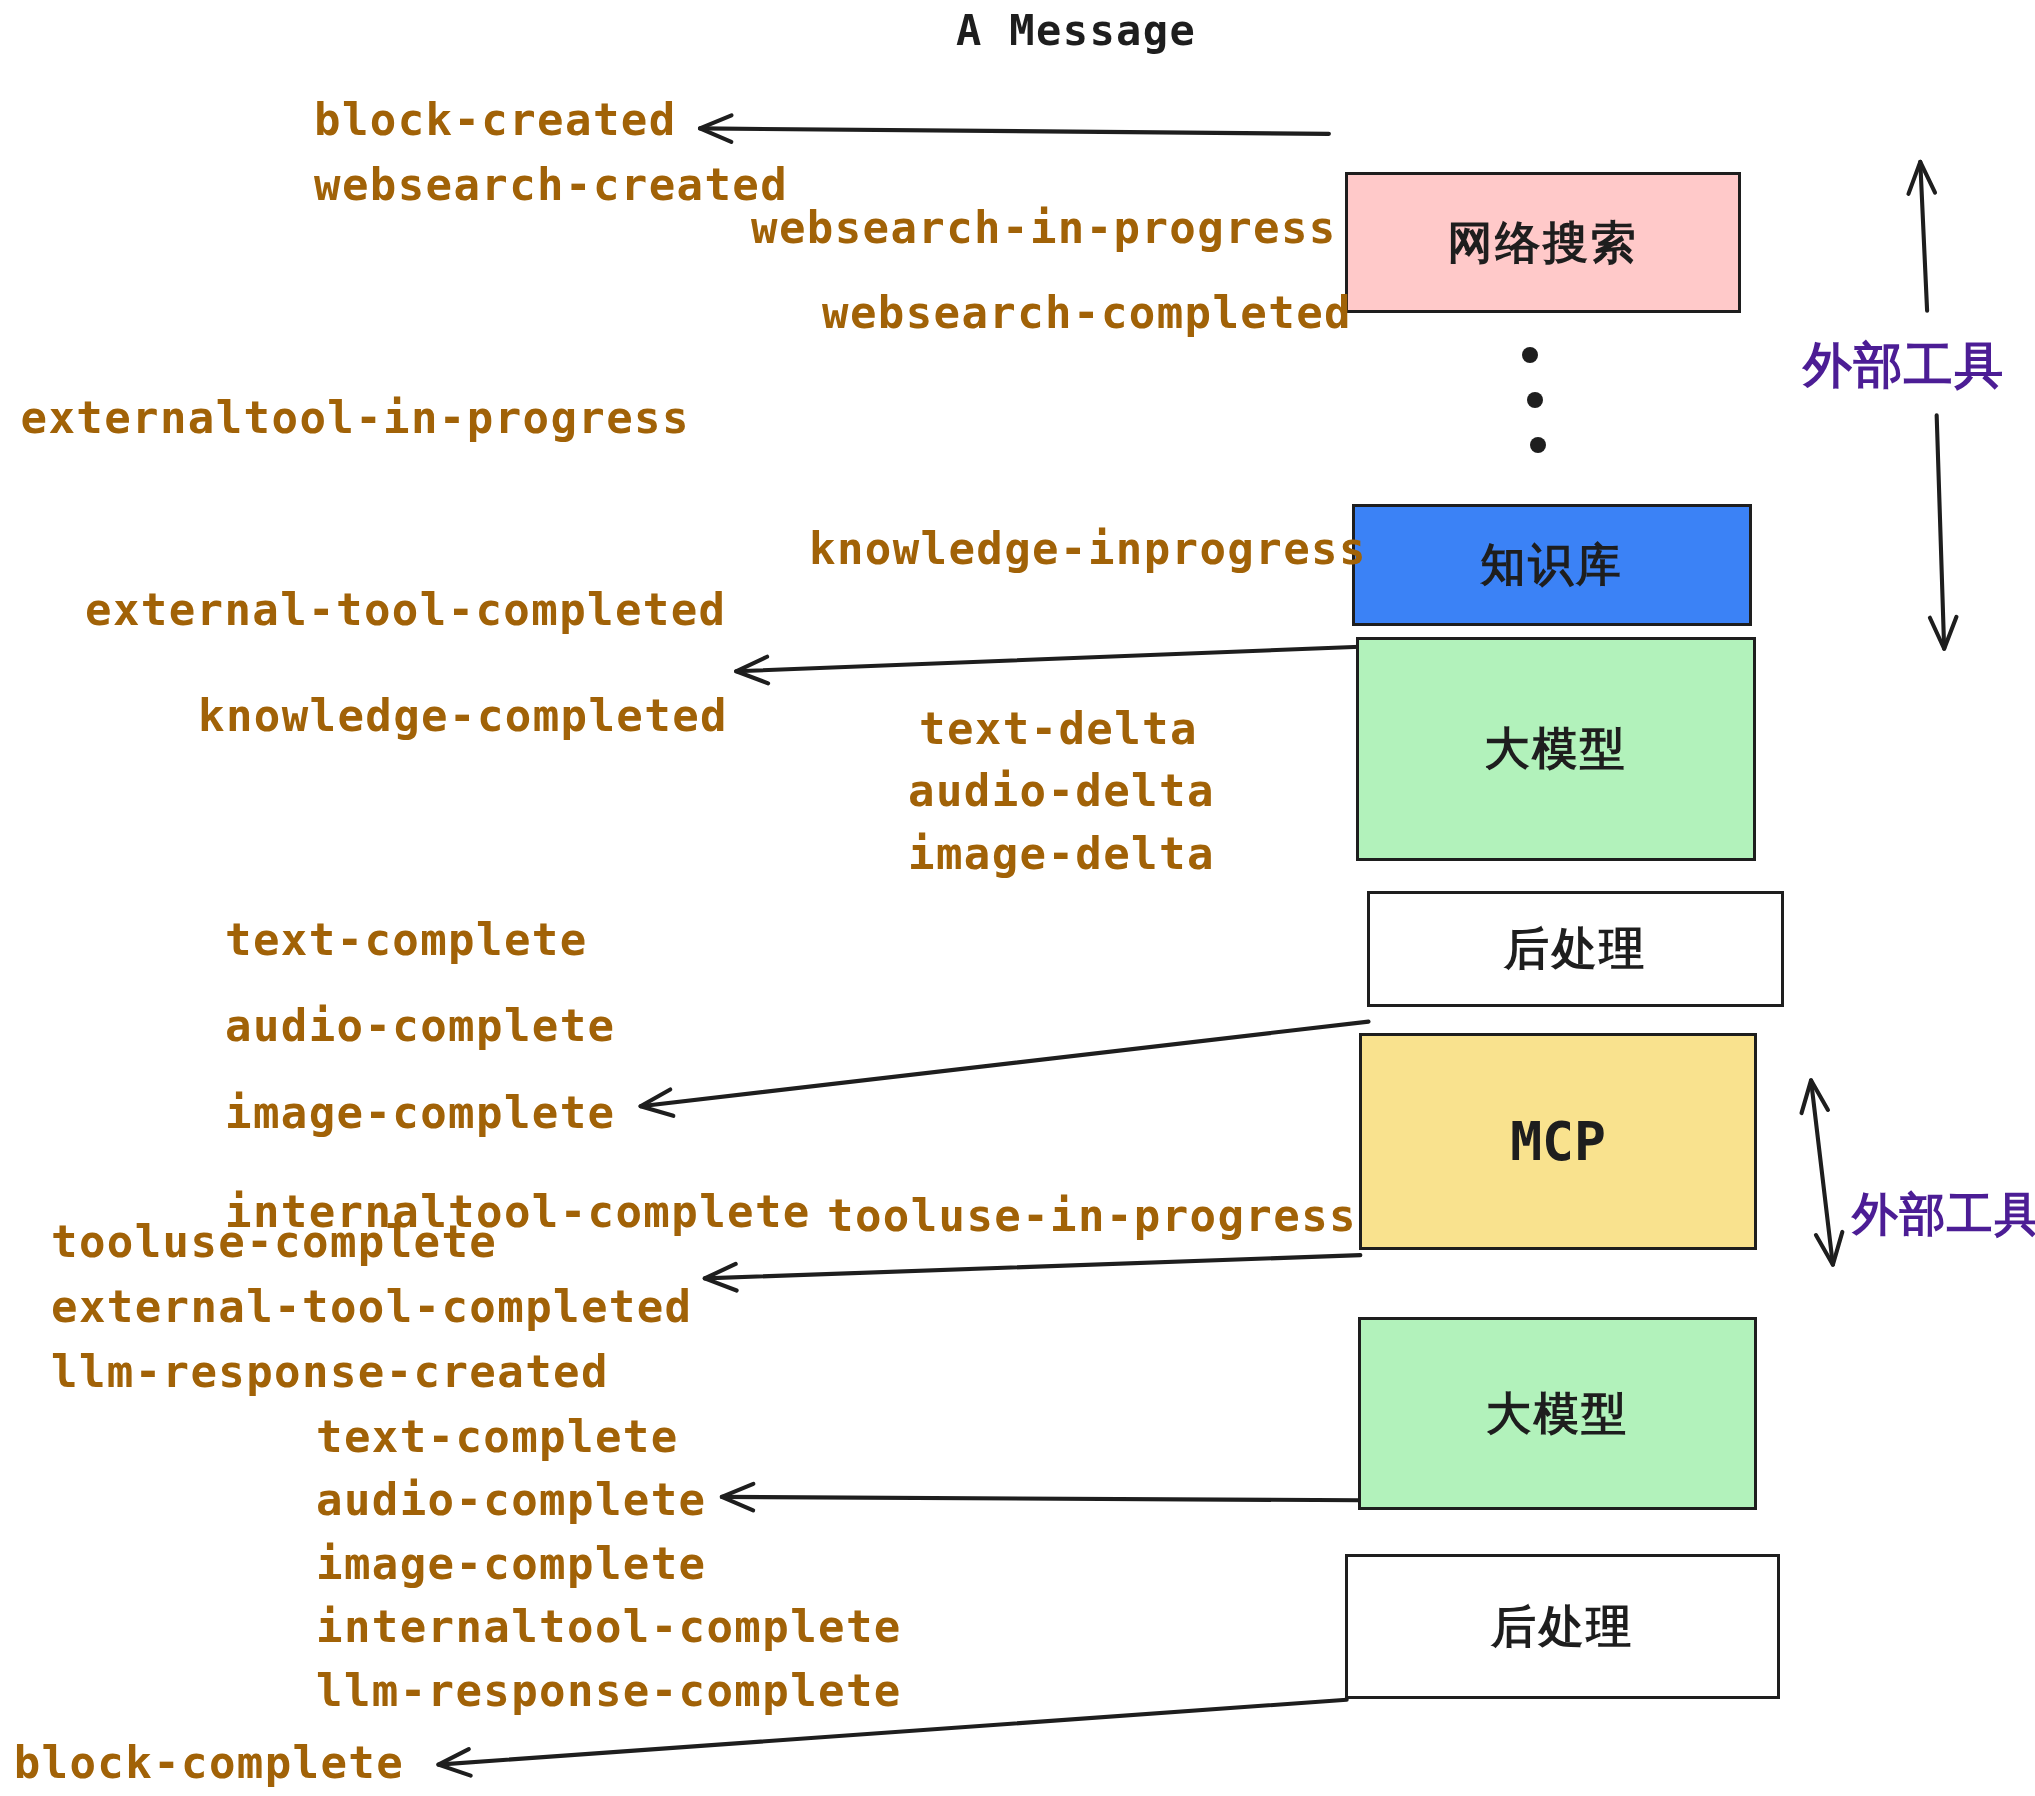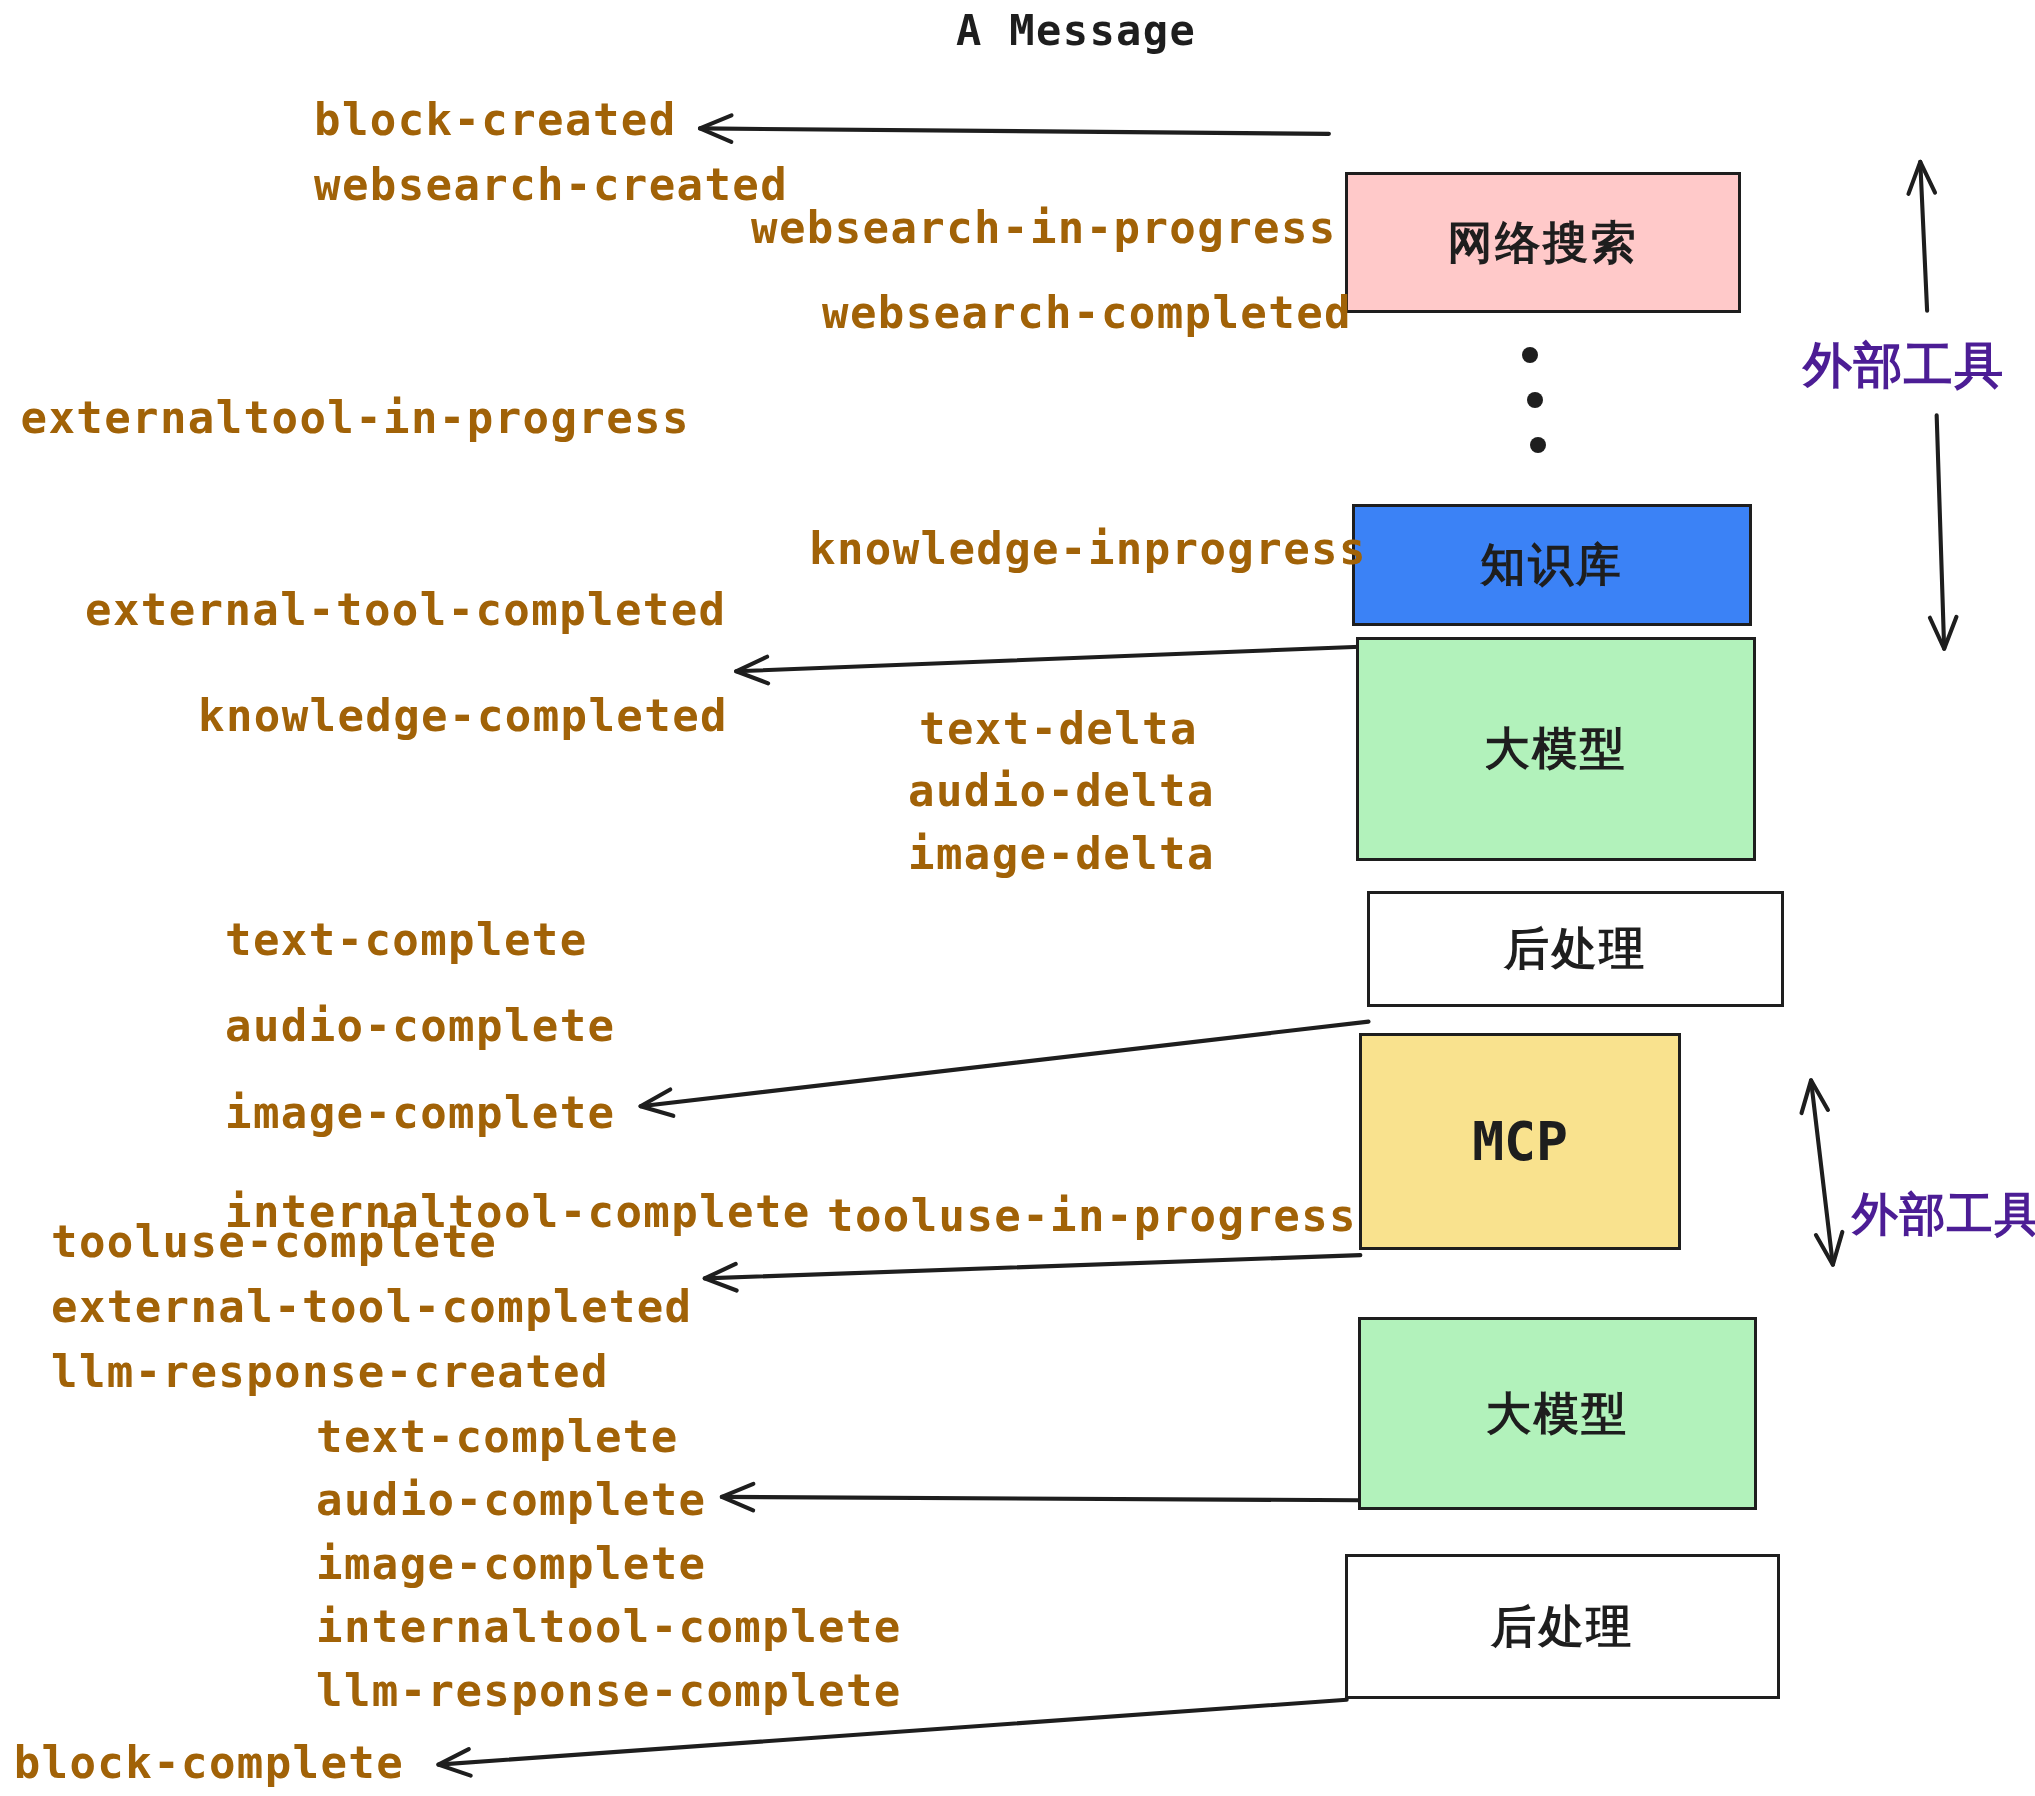--- a/index.html
+++ b/index.html
@@ -121,21 +121,21 @@
       </div>
       <div class="box" style="left: 1352px; top: 504px; width: 400px; height: 122px; background: #3b82f6; text-align: right;">
         <span class="label">知识库</span>
       </div>
       <div class="box" style="left: 1356px; top: 637px; width: 400px; height: 224px; background: rgb(178, 242, 187);">
         <span class="label">大模型</span>
       </div>
       <div class="box" style="left: 1367px; top: 891px; width: 417px; height: 116px; background: rgb(255, 255, 255);">
         <span class="label">后处理</span>
       </div>
-      <div class="box" style="left: 1359px; top: 1033px; width: 322px; height: 217px; background: rgb(249, 226, 142);">
+      <div class="box" style="left: 1359px; top: 1033px; width: 398px; height: 217px; background: rgb(249, 226, 142);">
         <span class="label latin">MCP</span>
       </div>
       <div class="box" style="left: 1358px; top: 1317px; width: 399px; height: 193px; background: rgb(178, 242, 187);">
         <span class="label">大模型</span>
       </div>
       <div class="box" style="left: 1345px; top: 1554px; width: 435px; height: 145px; background: rgb(255, 255, 255);">
         <span class="label">后处理</span>
       </div>
     </div>
   <div id="events-layer">

